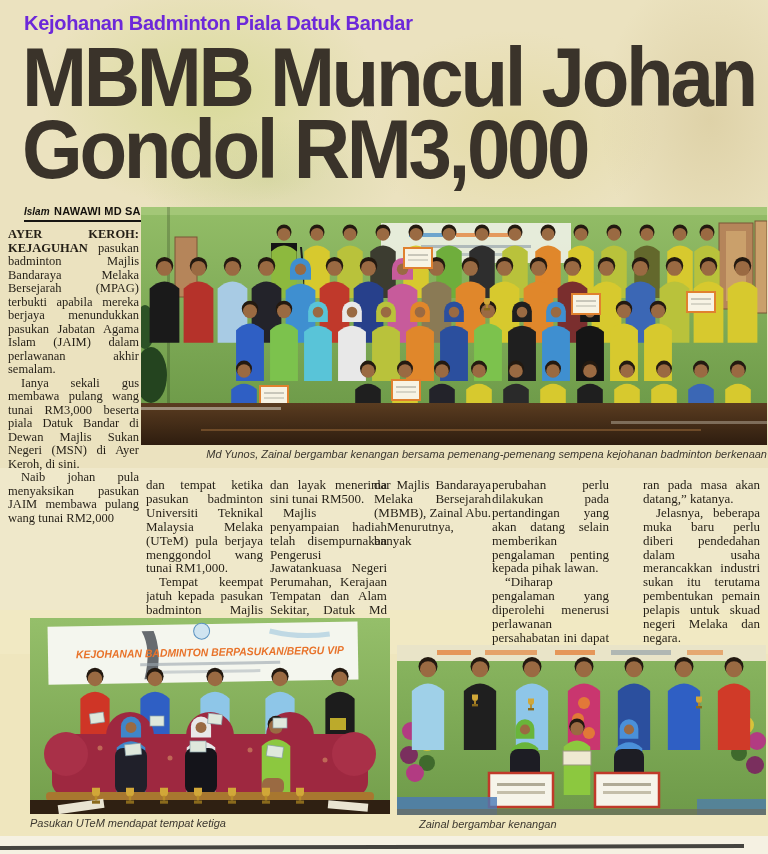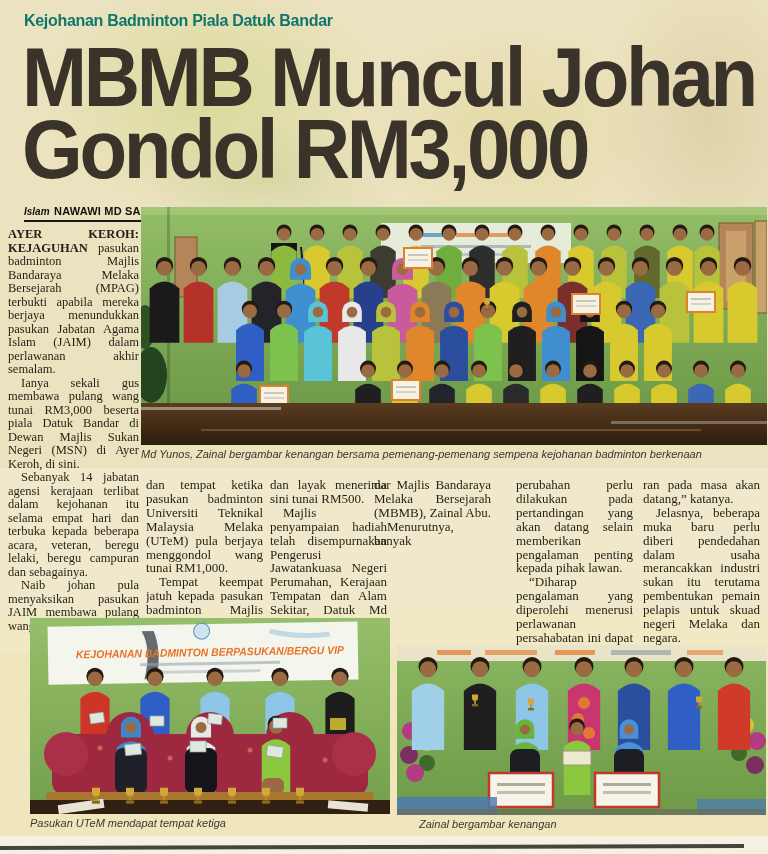--- a/index.html
+++ b/index.html
@@ -7,39 +7,39 @@
         background:var(--paper,#ebe2bf);
         font-family:"Liberation Serif",serif;color:var(--body-ink,#241f16);}
   .blob{position:absolute;border-radius:50%;pointer-events:none;}
   .b1{left:40px;top:-20px;width:340px;height:230px;background:radial-gradient(closest-side,rgba(186,205,92,.38),rgba(186,205,92,0));}
   .b2{left:360px;top:30px;width:300px;height:200px;background:radial-gradient(closest-side,rgba(214,204,118,.34),rgba(214,204,118,0));}
   .b3{left:600px;top:-30px;width:220px;height:300px;background:radial-gradient(closest-side,rgba(189,168,108,.28),rgba(189,168,108,0));}
   .b4{left:140px;top:120px;width:260px;height:120px;background:radial-gradient(closest-side,rgba(150,180,84,.2),rgba(150,180,84,0));}
   .band-mid{position:absolute;left:0;top:468px;width:768px;height:186px;background:rgba(244,239,216,.45);}
   .band-low{position:absolute;left:0;top:610px;width:768px;height:228px;background:rgba(243,234,190,.55);}
   .kicker{position:absolute;left:24px;top:12px;font-family:"Liberation Sans",sans-serif;
-          font-weight:700;font-size:16px;letter-spacing:-.3px;color:#0f766e;}
+          font-weight:700;font-size:20px;letter-spacing:-.3px;color:#6d28d9;}
   .headline{position:absolute;left:22px;top:42px;margin:0;font-family:"Liberation Sans",sans-serif;
             font-weight:700;font-size:83px;line-height:72px;letter-spacing:-3.5px;
             color:var(--headline-ink,#3a332a);transform:scaleX(.94);transform-origin:left top;white-space:nowrap;}
   .headline span{display:block;}
   .byline{position:absolute;left:24px;top:201px;font-family:"Liberation Sans",sans-serif;
           border-bottom:2px solid #181613;padding-bottom:1px;color:#14110d;}
   .byline .pre{font-style:italic;font-weight:700;font-size:10px;}
   .byline .auth{font-weight:700;font-size:11px;letter-spacing:.2px;}
   .col{position:absolute;text-align:justify;}
   .col p{margin:0;}
   .col p + p{text-indent:13px;}
   .col1{left:8px;top:228px;width:131px;height:415px;font-size:12.5px;line-height:13.5px;}
   .colN{top:478px;width:117px;height:174px;font-size:13px;line-height:13.9px;overflow:hidden;}
-  .c2{left:146px;} .c3{left:270px;} .c4{left:374px;} .c5{left:516px;} .c6{left:643px;}
+  .c2{left:146px;} .c3{left:270px;} .c4{left:374px;} .c5{left:492px;} .c6{left:643px;}
   .lead{font-weight:700;margin-top:22px;}
   figure{margin:0;padding:0;position:absolute;}
   .caption{font-family:"Liberation Sans",sans-serif;font-style:italic;font-size:11px;color:#3b372f;margin-top:3px;}
-  .cap-center{text-align:left;}
+  .cap-center{text-align:right;}
   .photo{display:block;background:#7fae58;}
   .strip{position:absolute;left:0;top:836px;width:768px;height:18px;background:#f5f1e2;}
   .scanline{position:absolute;left:0;top:845px;width:744px;height:4px;background:#45443f;transform:rotate(-.15deg);}
 </style>
 </head>
 <body>
 
 <div class="page">
 
   <div class="blob b1"></div>
@@ -87,21 +87,20 @@
   </h1>
 
   <div class="byline">
     <span class="pre">Islam</span>
     <span class="auth">NAWAWI  MD SALLEH</span>
   </div>
 
   <div class="col col1">
     <p><span class="lead">AYER KEROH: KEJAGUHAN</span><span> pasukan badminton Majlis Bandaraya Melaka Bersejarah (MPAG) terbukti apabila mereka berjaya menundukkan pasukan Jabatan Agama Islam (JAIM) dalam perlawanan akhir semalam.</span></p>
     <p>Ianya sekali gus membawa pulang wang tunai RM3,000 beserta piala Datuk Bandar di Dewan Majlis Sukan Negeri (MSN) di Ayer Keroh, di sini.</p>
-    <p>Sebanyak 14 jabatan agensi kerajaan terlibat dalam kejohanan itu selama empat hari dan terbuka kepada beberapa acara, veteran, beregu lelaki, beregu campuran dan sebagainya.</p>
     <p>Naib johan pula menyaksikan pasukan JAIM membawa pulang wang tunai RM2,000</p>
   </div>
 
   <figure style="left:141px;top:207px;width:626px;">
     <svg class="photo" width="626" height="238" viewBox="0 0 626 238">
       <defs>
         <linearGradient id="wallg" x1="0" y1="0" x2="0" y2="1">
           <stop offset="0" stop-color="#93bd67"></stop>
             <stop offset="1" stop-color="#6f9c4a"></stop>
         </linearGradient>

